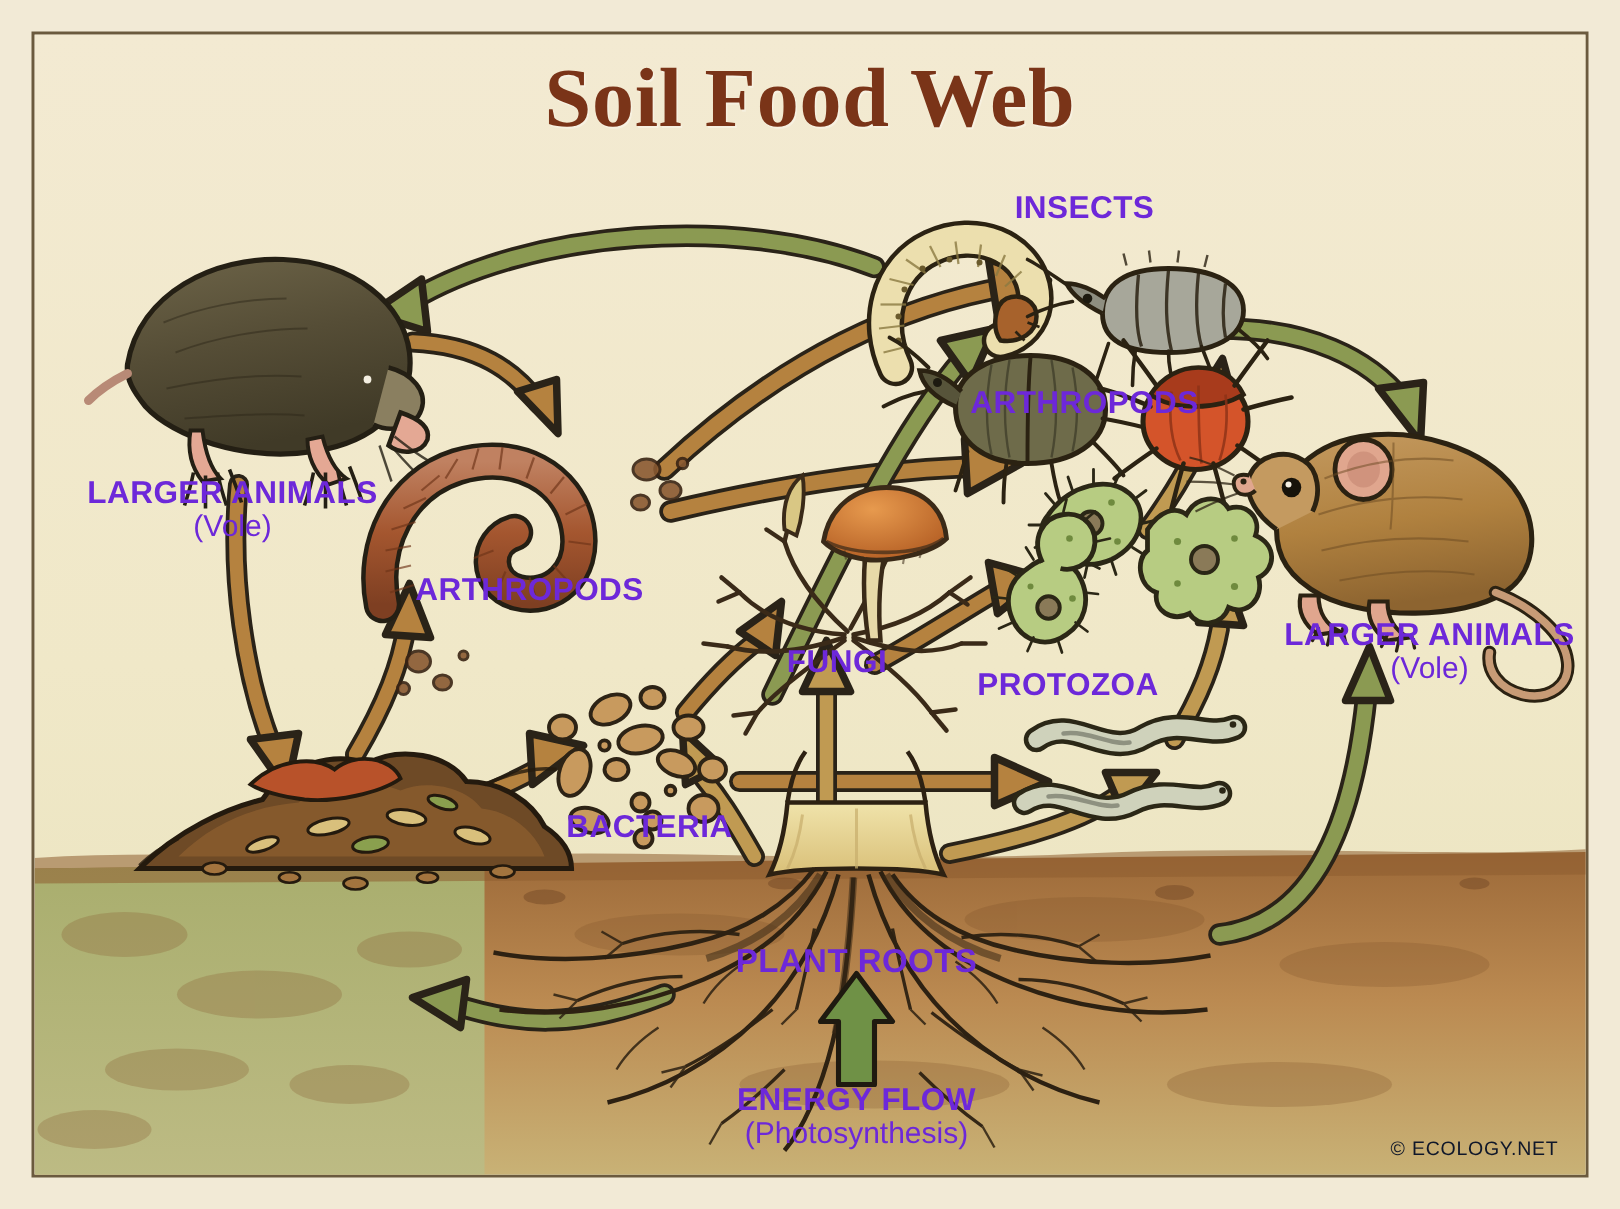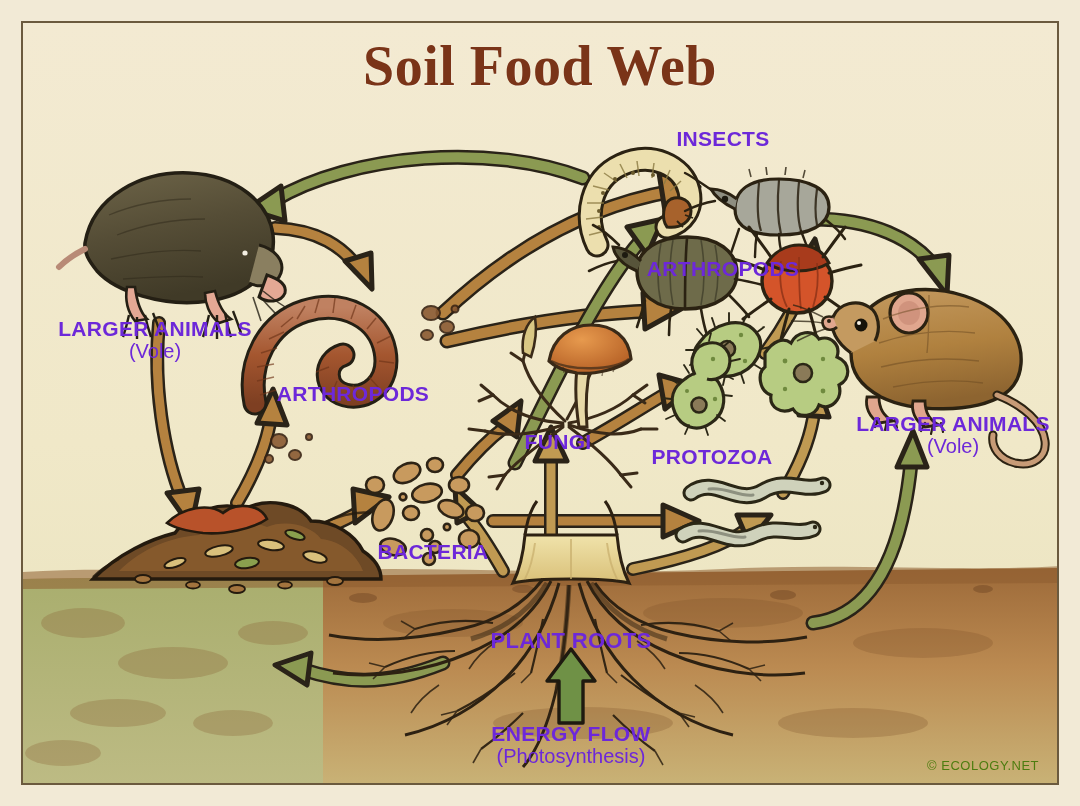--- a/index.html
+++ b/index.html
@@ -15,21 +15,21 @@
   svg{display:block;}
   .lbl{position:absolute;color:#6d28d9;font-weight:bold;
        letter-spacing:.3px;text-align:center;line-height:1.08;
        white-space:nowrap;pointer-events:none;}
   .lbl .sub{display:block;font-weight:normal;letter-spacing:0;}
   #title{position:absolute;left:0;right:0;top:34px;text-align:center;
          font-family:"Liberation Serif",serif;font-weight:bold;
          font-size:56px;color:#7a3418;letter-spacing:.5px;
          text-shadow:1px 1px 0 rgba(255,255,255,.35);}
   #credit{position:absolute;right:18px;bottom:10px;font-size:13px;
-          color:#4d7c0f;letter-spacing:.5px;}
+          color:#0f172a;letter-spacing:.5px;}
 </style>
 </head>
 <body>
 
 <div id="poster">
  <div id="frame">
 
   <div id="art">
   <svg width="1038" height="764" viewBox="0 0 1038 764" xmlns="http://www.w3.org/2000/svg">
     <defs>

